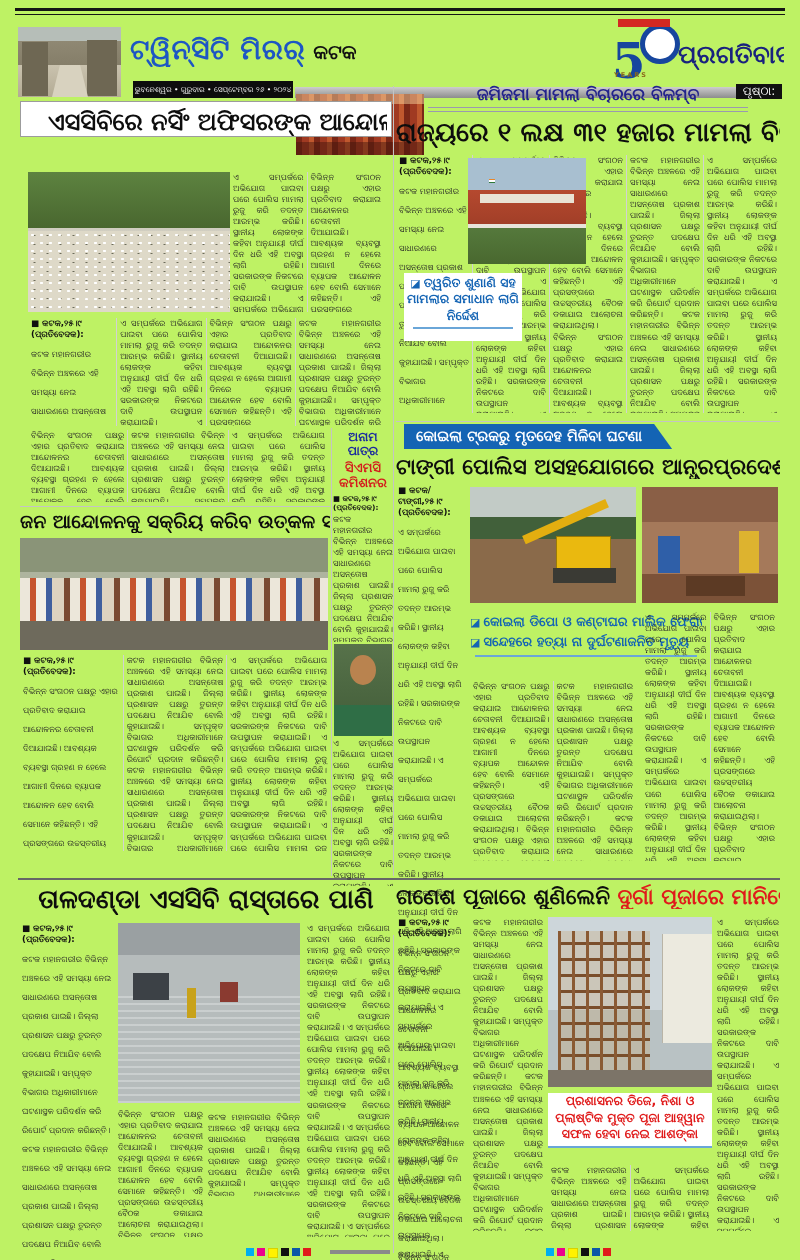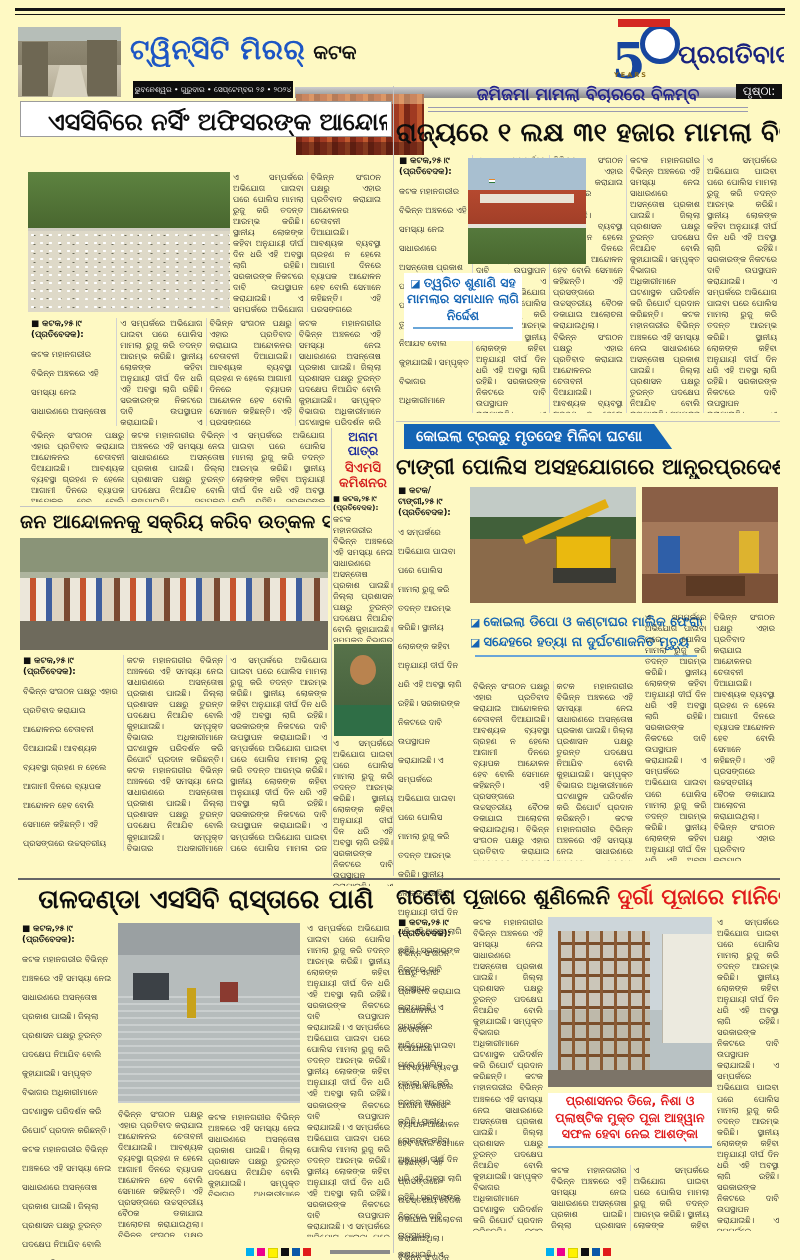--- a/index.html
+++ b/index.html
@@ -1,16 +1,16 @@
 <!DOCTYPE html>
 <html><head>
 <meta charset="utf-8">
 <style>
   html,body{margin:0;padding:0;background:#e9e9e6;}
-  .page{position:relative;width:800px;height:1260px;background:#fef9c3;margin:0 auto;
+  .page{position:relative;width:800px;height:1260px;background:#bef264;margin:0 auto;
         font-family:"DejaVu Sans","Liberation Sans",sans-serif;overflow:hidden;}
   .abs{position:absolute;}
   .bt{font-size:8.3px;line-height:1.33;text-align:justify;color:#242424;overflow:hidden;}
   .cols{display:flex;height:100%;}
   .cols>div{flex:1;padding:0 3px;border-right:1px solid #d2d2d2;overflow:hidden;}
   .cols>div:last-child{border-right:none;}
   .byline{font-weight:bold;font-size:8.6px;color:#101010;margin-bottom:2px;}
   .rule{background:#c4c4c4;}
   .hl{font-weight:800;color:#0d0d0d;text-align:center;white-space:nowrap;overflow:hidden;}
   .ph{position:relative;overflow:hidden;}

